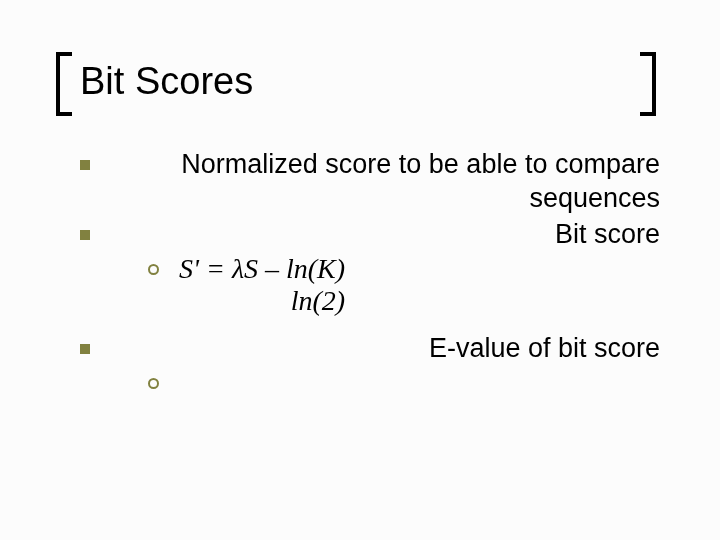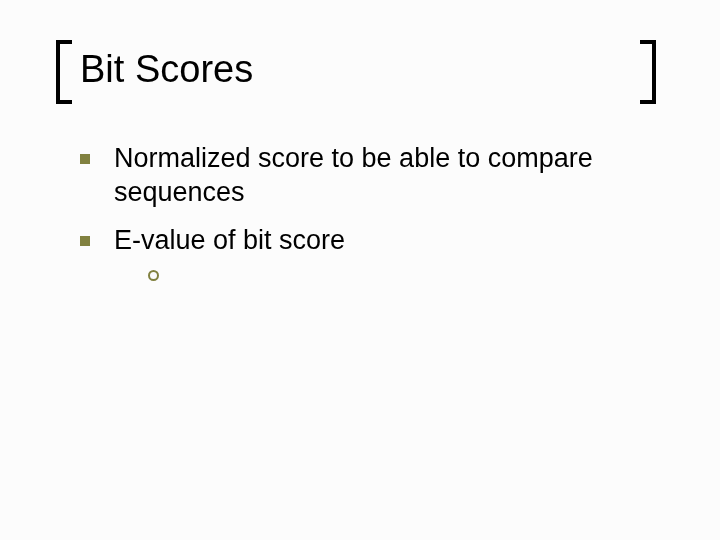--- a/index.html
+++ b/index.html
@@ -14,21 +14,21 @@
   }
   .slide {
     position: relative;
     width: 720px;
     height: 540px;
     box-sizing: border-box;
   }
   .title-wrap {
     position: absolute;
     left: 56px;
-    top: 40px;
+    top: 52px;
     width: 600px;
     height: 64px;
     display: flex;
     align-items: center;
   }
   .bracket {
     width: 16px;
     height: 64px;
     border-top: 4px solid #000;
     border-bottom: 4px solid #000;
@@ -38,24 +38,25 @@
   .bracket-right { border-right: 4px solid #000; margin-left: auto; }
   .title {
     font-size: 38px;
     font-weight: 400;
     padding-left: 2px;
     padding-bottom: 6px;
   }
   .body {
     position: absolute;
     left: 80px;
-    top: 142px;
+    top: 148px;
     width: 580px;
     font-size: 27px;
     line-height: 1.25;
+    text-align: right;
   }
   .lvl1 {
     display: flex;
     align-items: flex-start;
     margin-bottom: 2px;
   }
   .sq {
     width: 10px;
     height: 10px;
     background: #818140;
@@ -108,20 +109,33 @@
     <div class="bracket bracket-right"></div>
   </div>
 
   <div class="body">
 
     <div class="lvl1">
       <div class="sq"></div>
       <div class="lvl1-text">Normalized score to be able to compare sequences</div>
     </div>
 
+    <div class="lvl1">
+      <div class="sq"></div>
+      <div class="lvl1-text">
+        <span>Bit score</span>
+        <div class="lvl2">
+          <div class="circ"></div>
+          <div class="formula formula2line">
+            <div>S' = λS – ln(K)</div>
+            <div class="line2">ln(2)</div>
+          </div>
+        </div>
+      </div>
+    </div>
 
     <div class="lvl1 gap-top">
       <div class="sq"></div>
       <div class="lvl1-text">
         <span>E-value of bit score</span>
         <div class="lvl2">
           <div class="circ"></div>
         </div>
       </div>
     </div>

